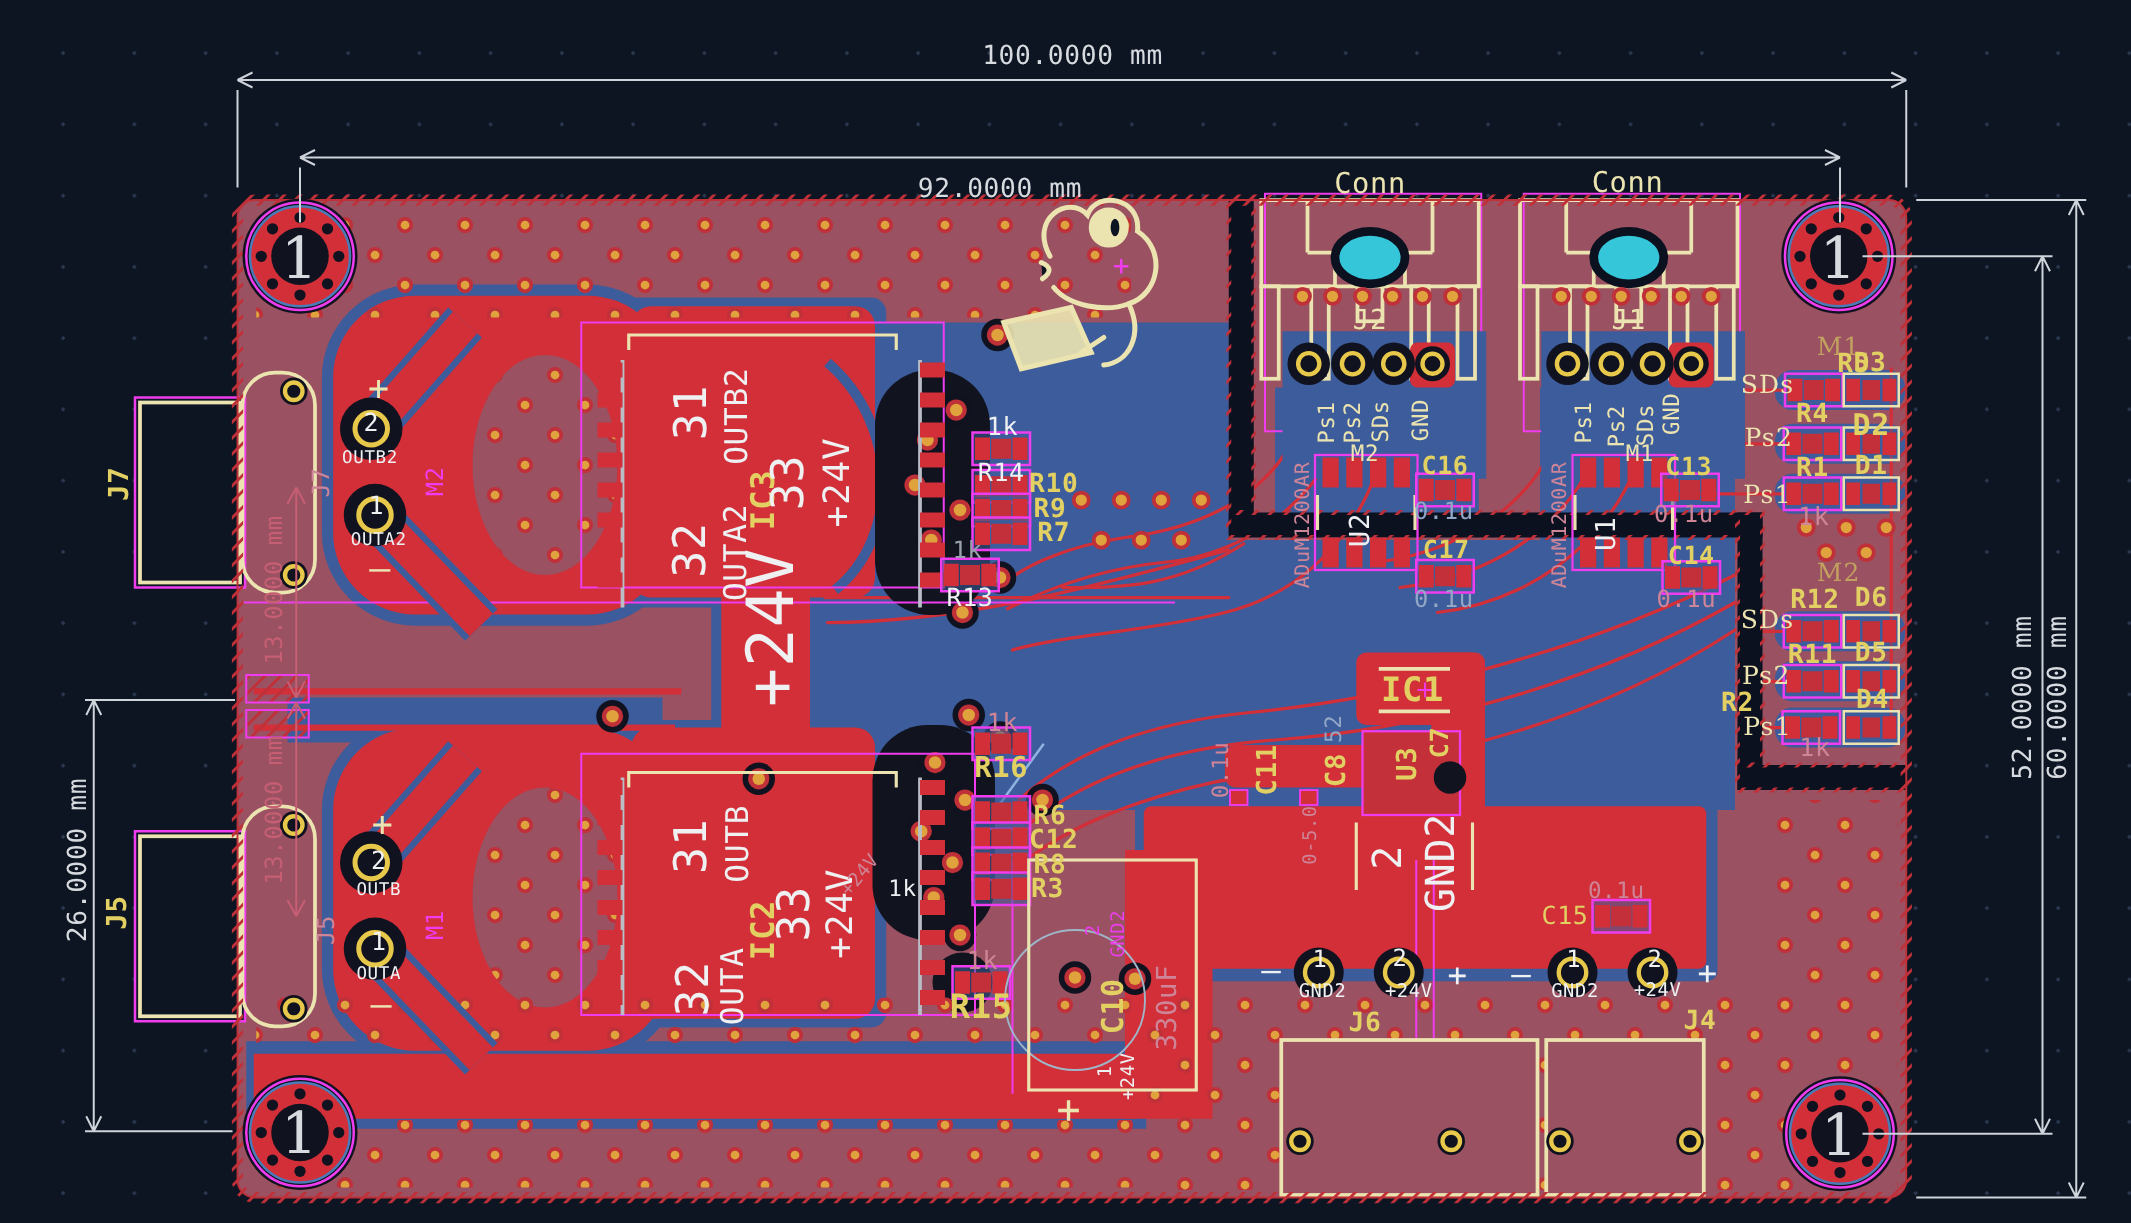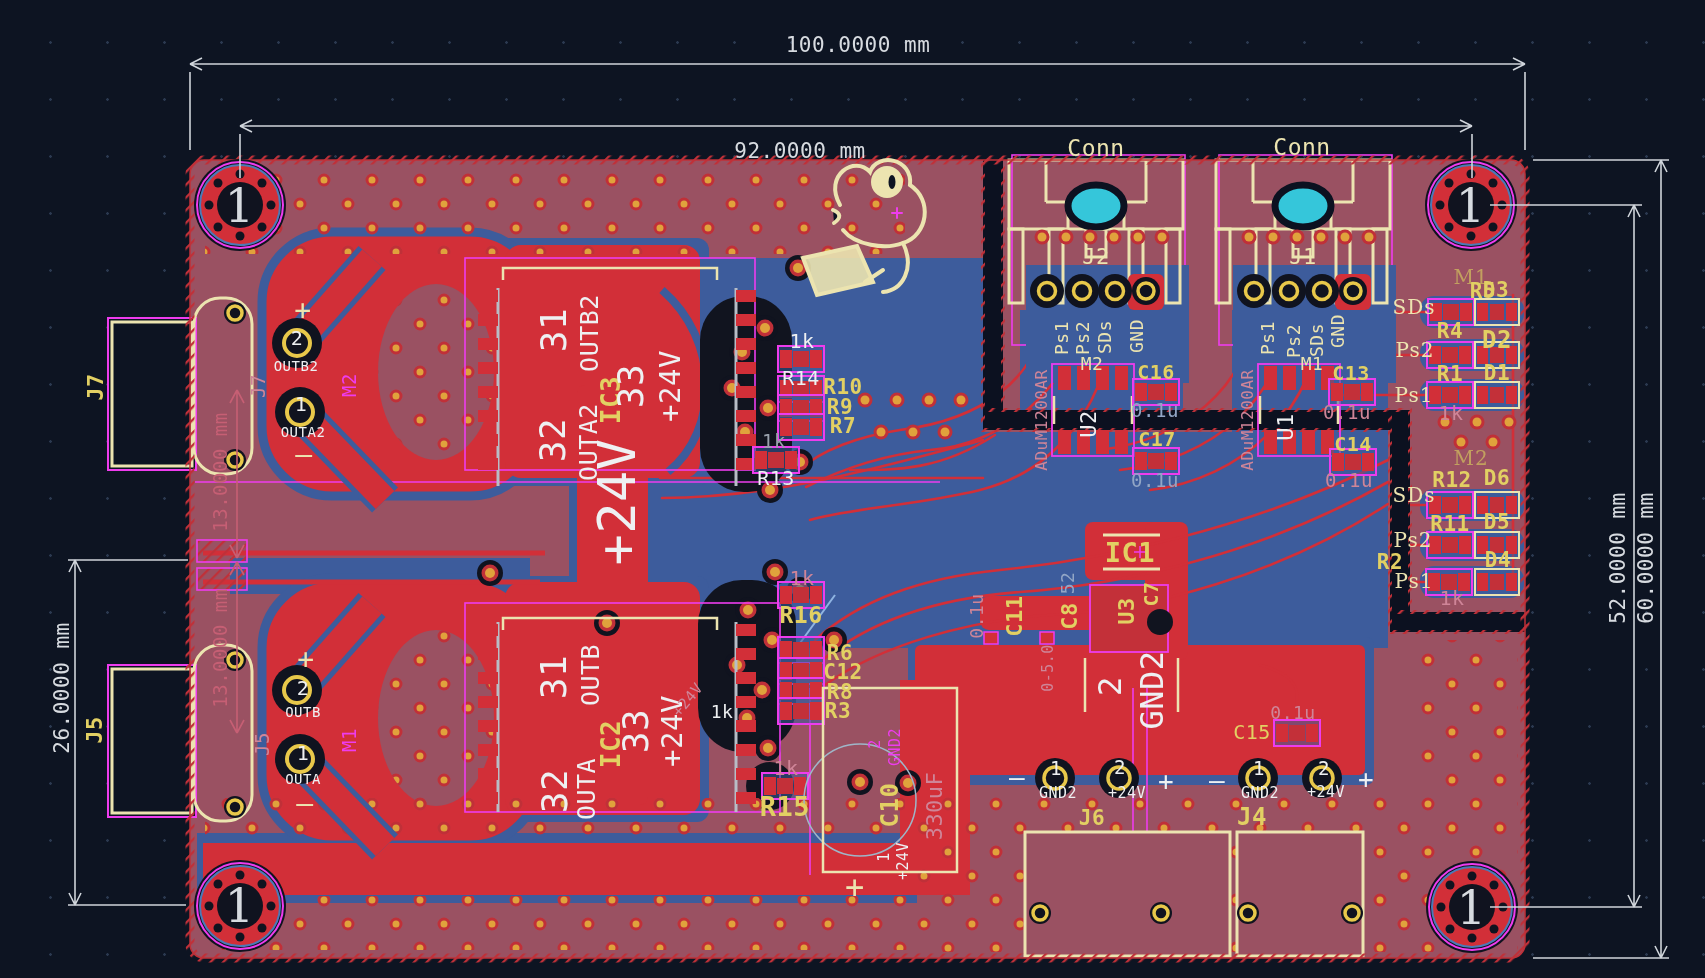--- a/index.html
+++ b/index.html
@@ -563,19 +563,19 @@
       <span class="lbl" style="left: 1120px; top: 767px; font-size: 19px; color: rgb(238, 240, 242); transform: translate(-50%, -50%) rotate(0deg);">2</span>
       <span class="lbl" style="left: 1127px; top: 793px; font-size: 15px; color: rgb(238, 240, 242); transform: translate(-50%, -50%) rotate(0deg);">+24V</span>
       <span class="lbl" style="left: 1166px; top: 781px; font-size: 26px; color: rgb(238, 240, 242); transform: translate(-50%, -50%) rotate(0deg);">+</span>
       <span class="lbl" style="left: 1092px; top: 818px; font-size: 21px; color: rgb(226, 208, 99); font-weight: 700; transform: translate(-50%, -50%) rotate(0deg);">J6</span>
       <span class="lbl" style="left: 1217px; top: 780px; font-size: 26px; color: rgb(238, 240, 242); transform: translate(-50%, -50%) rotate(0deg);">–</span>
       <span class="lbl" style="left: 1259px; top: 768px; font-size: 19px; color: rgb(238, 240, 242); transform: translate(-50%, -50%) rotate(0deg);">1</span>
       <span class="lbl" style="left: 1260px; top: 793px; font-size: 15px; color: rgb(238, 240, 242); transform: translate(-50%, -50%) rotate(0deg);">GND2</span>
       <span class="lbl" style="left: 1324px; top: 768px; font-size: 19px; color: rgb(238, 240, 242); transform: translate(-50%, -50%) rotate(0deg);">2</span>
       <span class="lbl" style="left: 1326px; top: 792px; font-size: 15px; color: rgb(238, 240, 242); transform: translate(-50%, -50%) rotate(0deg);">+24V</span>
       <span class="lbl" style="left: 1366px; top: 779px; font-size: 26px; color: rgb(238, 240, 242); transform: translate(-50%, -50%) rotate(0deg);">+</span>
-      <span class="lbl" style="left: 1252px; top: 817px; font-size: 24px; color: rgb(226, 208, 99); font-weight: 700; transform: translate(-50%, -50%) rotate(0deg);">J4</span>
+      <span class="lbl" style="left: 1360px; top: 817px; font-size: 21px; color: rgb(226, 208, 99); font-weight: 700; transform: translate(-50%, -50%) rotate(0deg);">J4</span>
       <span class="lbl f-serif" style="left: 240px; top: 206px; font-size: 46px; color: rgb(215, 219, 224); transform: translate(-50%, -50%) rotate(0deg);">1</span>
       <span class="lbl f-serif" style="left: 1471px; top: 206px; font-size: 46px; color: rgb(215, 219, 224); transform: translate(-50%, -50%) rotate(0deg);">1</span>
       <span class="lbl f-serif" style="left: 240px; top: 906px; font-size: 46px; color: rgb(215, 219, 224); transform: translate(-50%, -50%) rotate(0deg);">1</span>
       <span class="lbl f-serif" style="left: 1472px; top: 908px; font-size: 46px; color: rgb(215, 219, 224); transform: translate(-50%, -50%) rotate(0deg);">1</span>
     </div>
 </div>
 
 </body></html>

